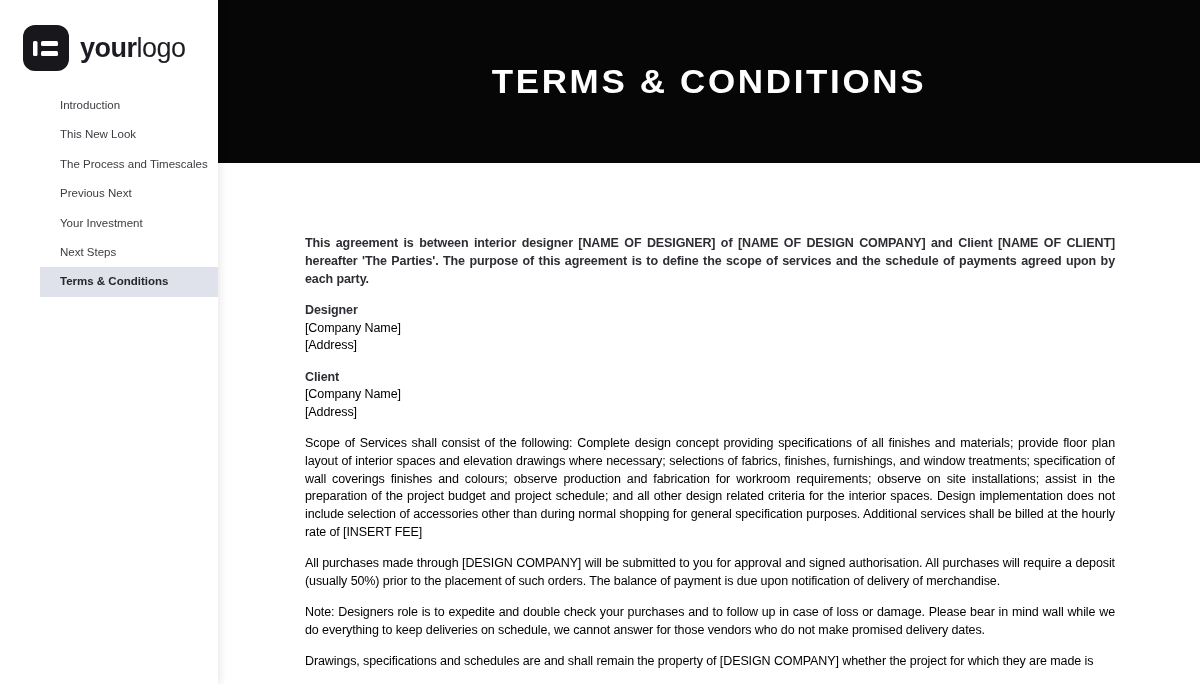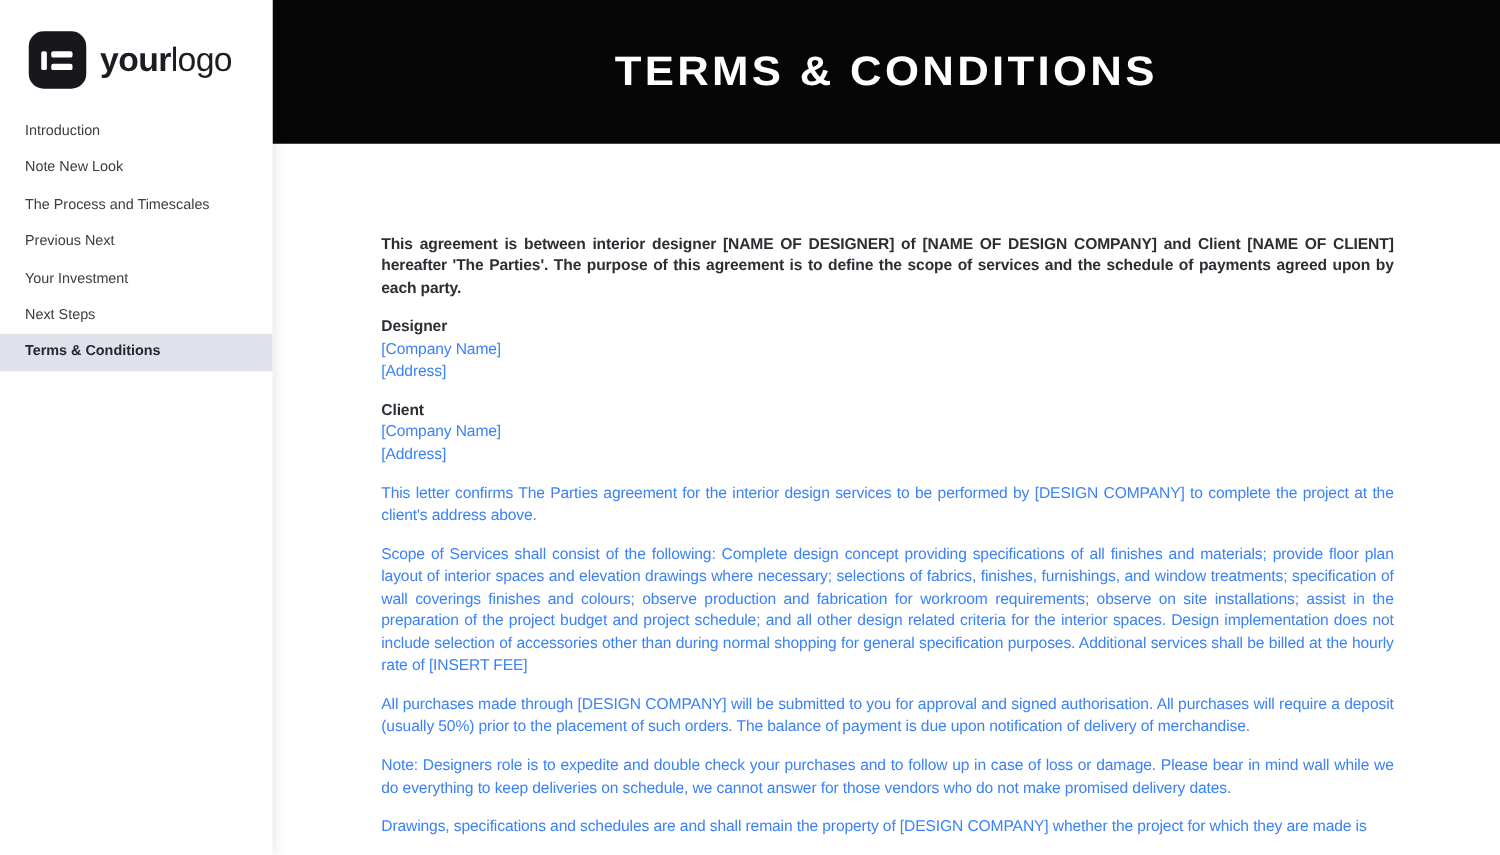--- a/index.html
+++ b/index.html
@@ -15,42 +15,42 @@
   .sidebar {
     width: 218px; flex-shrink: 0; background: #ffffff;
     position: relative; z-index: 2;
     box-shadow: 2px 0 8px rgba(25,25,35,0.10);
   }
   .logo { display: flex; align-items: center; gap: 10px; padding: 24px 0 0 22px; }
   .logo-mark svg { width: 48px; height: 48px; display: block; }
   .logo-text { font-size: 27px; color: #1c1c22; letter-spacing: -0.5px; line-height: 1; }
   .logo-text .bold-part { font-weight: 800; }
   .logo-text .light-part { font-weight: 400; }
-  .nav { margin-top: 19px; }
+  .nav { margin-top: 19px; padding-left: 40px; }
   .nav-item {
     height: 29.4px; line-height: 29.4px; padding-left: 20px;
     font-size: 11.5px; color: #3c3c42; cursor: pointer;
     white-space: nowrap;
   }
   .nav-item.active { background: #dfe2ea; font-weight: 700; color: #26262c; }
 
   
   .main { flex: 1; display: flex; flex-direction: column; background: #ffffff; min-width: 0; }
   .hero {
     height: 165px; background: #060606;
     display: flex; align-items: center; justify-content: center;
   }
   .hero h1 {
     margin: 0; color: #ffffff; font-size: 33px; font-weight: 700;
     letter-spacing: 2.5px; transform: scaleX(1.06); transform-origin: center;
   }
   .doc { padding: 61px 85px 0 87px; }
   .doc p {
     margin: 0 0 13.5px; font-size: 12.5px; line-height: 17.7px;
-    color: #3b82f6; text-align: justify; letter-spacing: -0.1px;
+    color: #000000; text-align: justify; letter-spacing: -0.1px;
   }
   .doc p.bold { font-weight: 700; color: #2d2d33; margin-top: 11px; }
   .party-block { margin: 0 0 13.5px; }
   .party-block p { margin: 0; text-align: left; }
   .party-block .heading { font-weight: 700; color: #2d2d33; }
 </style>
 </head>
 <body>
 
 <div class="app">
@@ -63,21 +63,21 @@
           <rect x="11" y="17" width="4.5" height="15" rx="1.5" fill="#ffffff"></rect>
           <rect x="19" y="17" width="17" height="5" rx="1.5" fill="#ffffff"></rect>
           <rect x="19" y="27" width="17" height="5" rx="1.5" fill="#ffffff"></rect>
         </svg>
       </span>
       <span class="logo-text"><span class="bold-part">your</span><span class="light-part">logo</span></span>
     </div>
 
     <nav class="nav">
       <div class="nav-item">Introduction</div>
-      <div class="nav-item">Note New Look</div>
+      <div class="nav-item">This New Look</div>
       <div class="nav-item">The Process and Timescales</div>
       <div class="nav-item">Previous Next</div>
       <div class="nav-item">Your Investment</div>
       <div class="nav-item">Next Steps</div>
       <div class="nav-item active">Terms &amp; Conditions</div>
     </nav>
   </aside>
 
   <main class="main">
     <header class="hero">
@@ -92,21 +92,20 @@
         <p>[Company Name]</p>
         <p>[Address]</p>
       </div>
 
       <div class="party-block">
         <p class="heading">Client</p>
         <p>[Company Name]</p>
         <p>[Address]</p>
       </div>
 
-      <p>This letter confirms The Parties agreement for the interior design services to be performed by [DESIGN COMPANY] to complete the project at the client's address above.</p>
       <p>Scope of Services shall consist of the following: Complete design concept providing specifications of all finishes and materials; provide floor plan layout of interior spaces and elevation drawings where necessary; selections of fabrics, finishes, furnishings, and window treatments; specification of wall coverings finishes and colours; observe production and fabrication for workroom requirements; observe on site installations; assist in the preparation of the project budget and project schedule; and all other design related criteria for the interior spaces. Design implementation does not include selection of accessories other than during normal shopping for general specification purposes. Additional services shall be billed at the hourly rate of [INSERT FEE]</p>
       <p>All purchases made through [DESIGN COMPANY] will be submitted to you for approval and signed authorisation. All purchases will require a deposit (usually 50%) prior to the placement of such orders. The balance of payment is due upon notification of delivery of merchandise.</p>
       <p>Note: Designers role is to expedite and double check your purchases and to follow up in case of loss or damage. Please bear in mind wall while we do everything to keep deliveries on schedule, we cannot answer for those vendors who do not make promised delivery dates.</p>
       <p>Drawings, specifications and schedules are and shall remain the property of [DESIGN COMPANY] whether the project for which they are made is</p>
     </section>
   </main>
 
 </div>
 
 </body></html>

